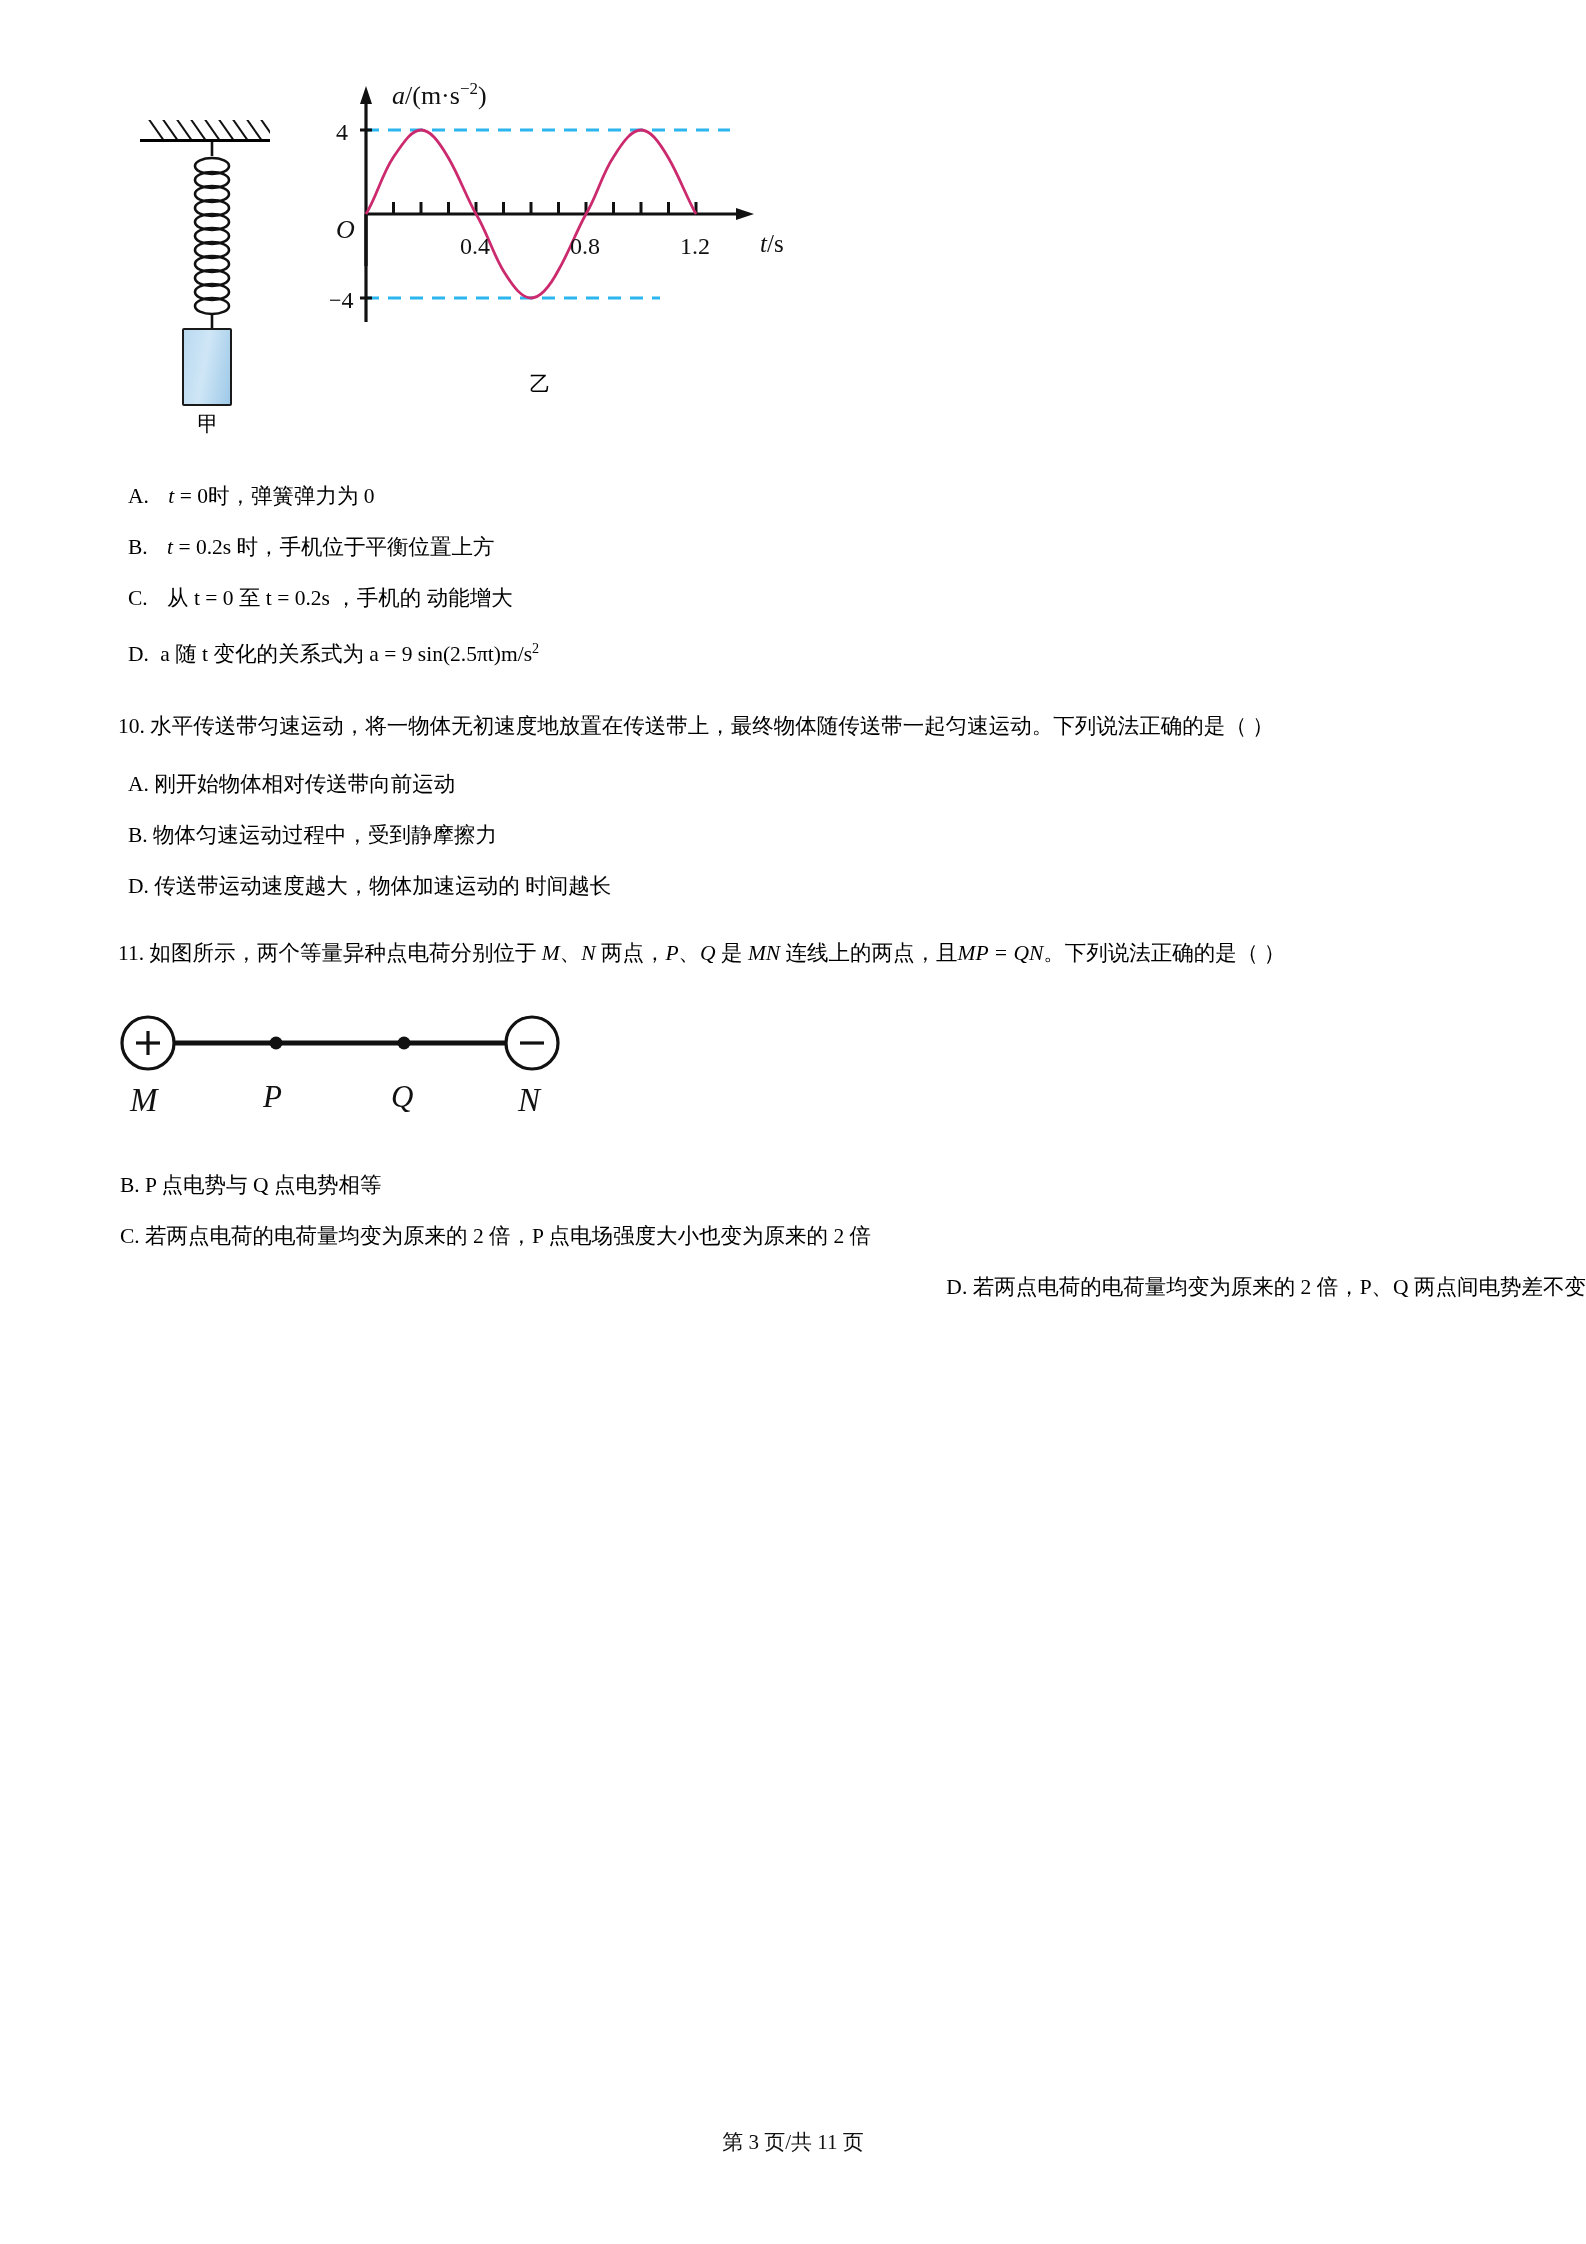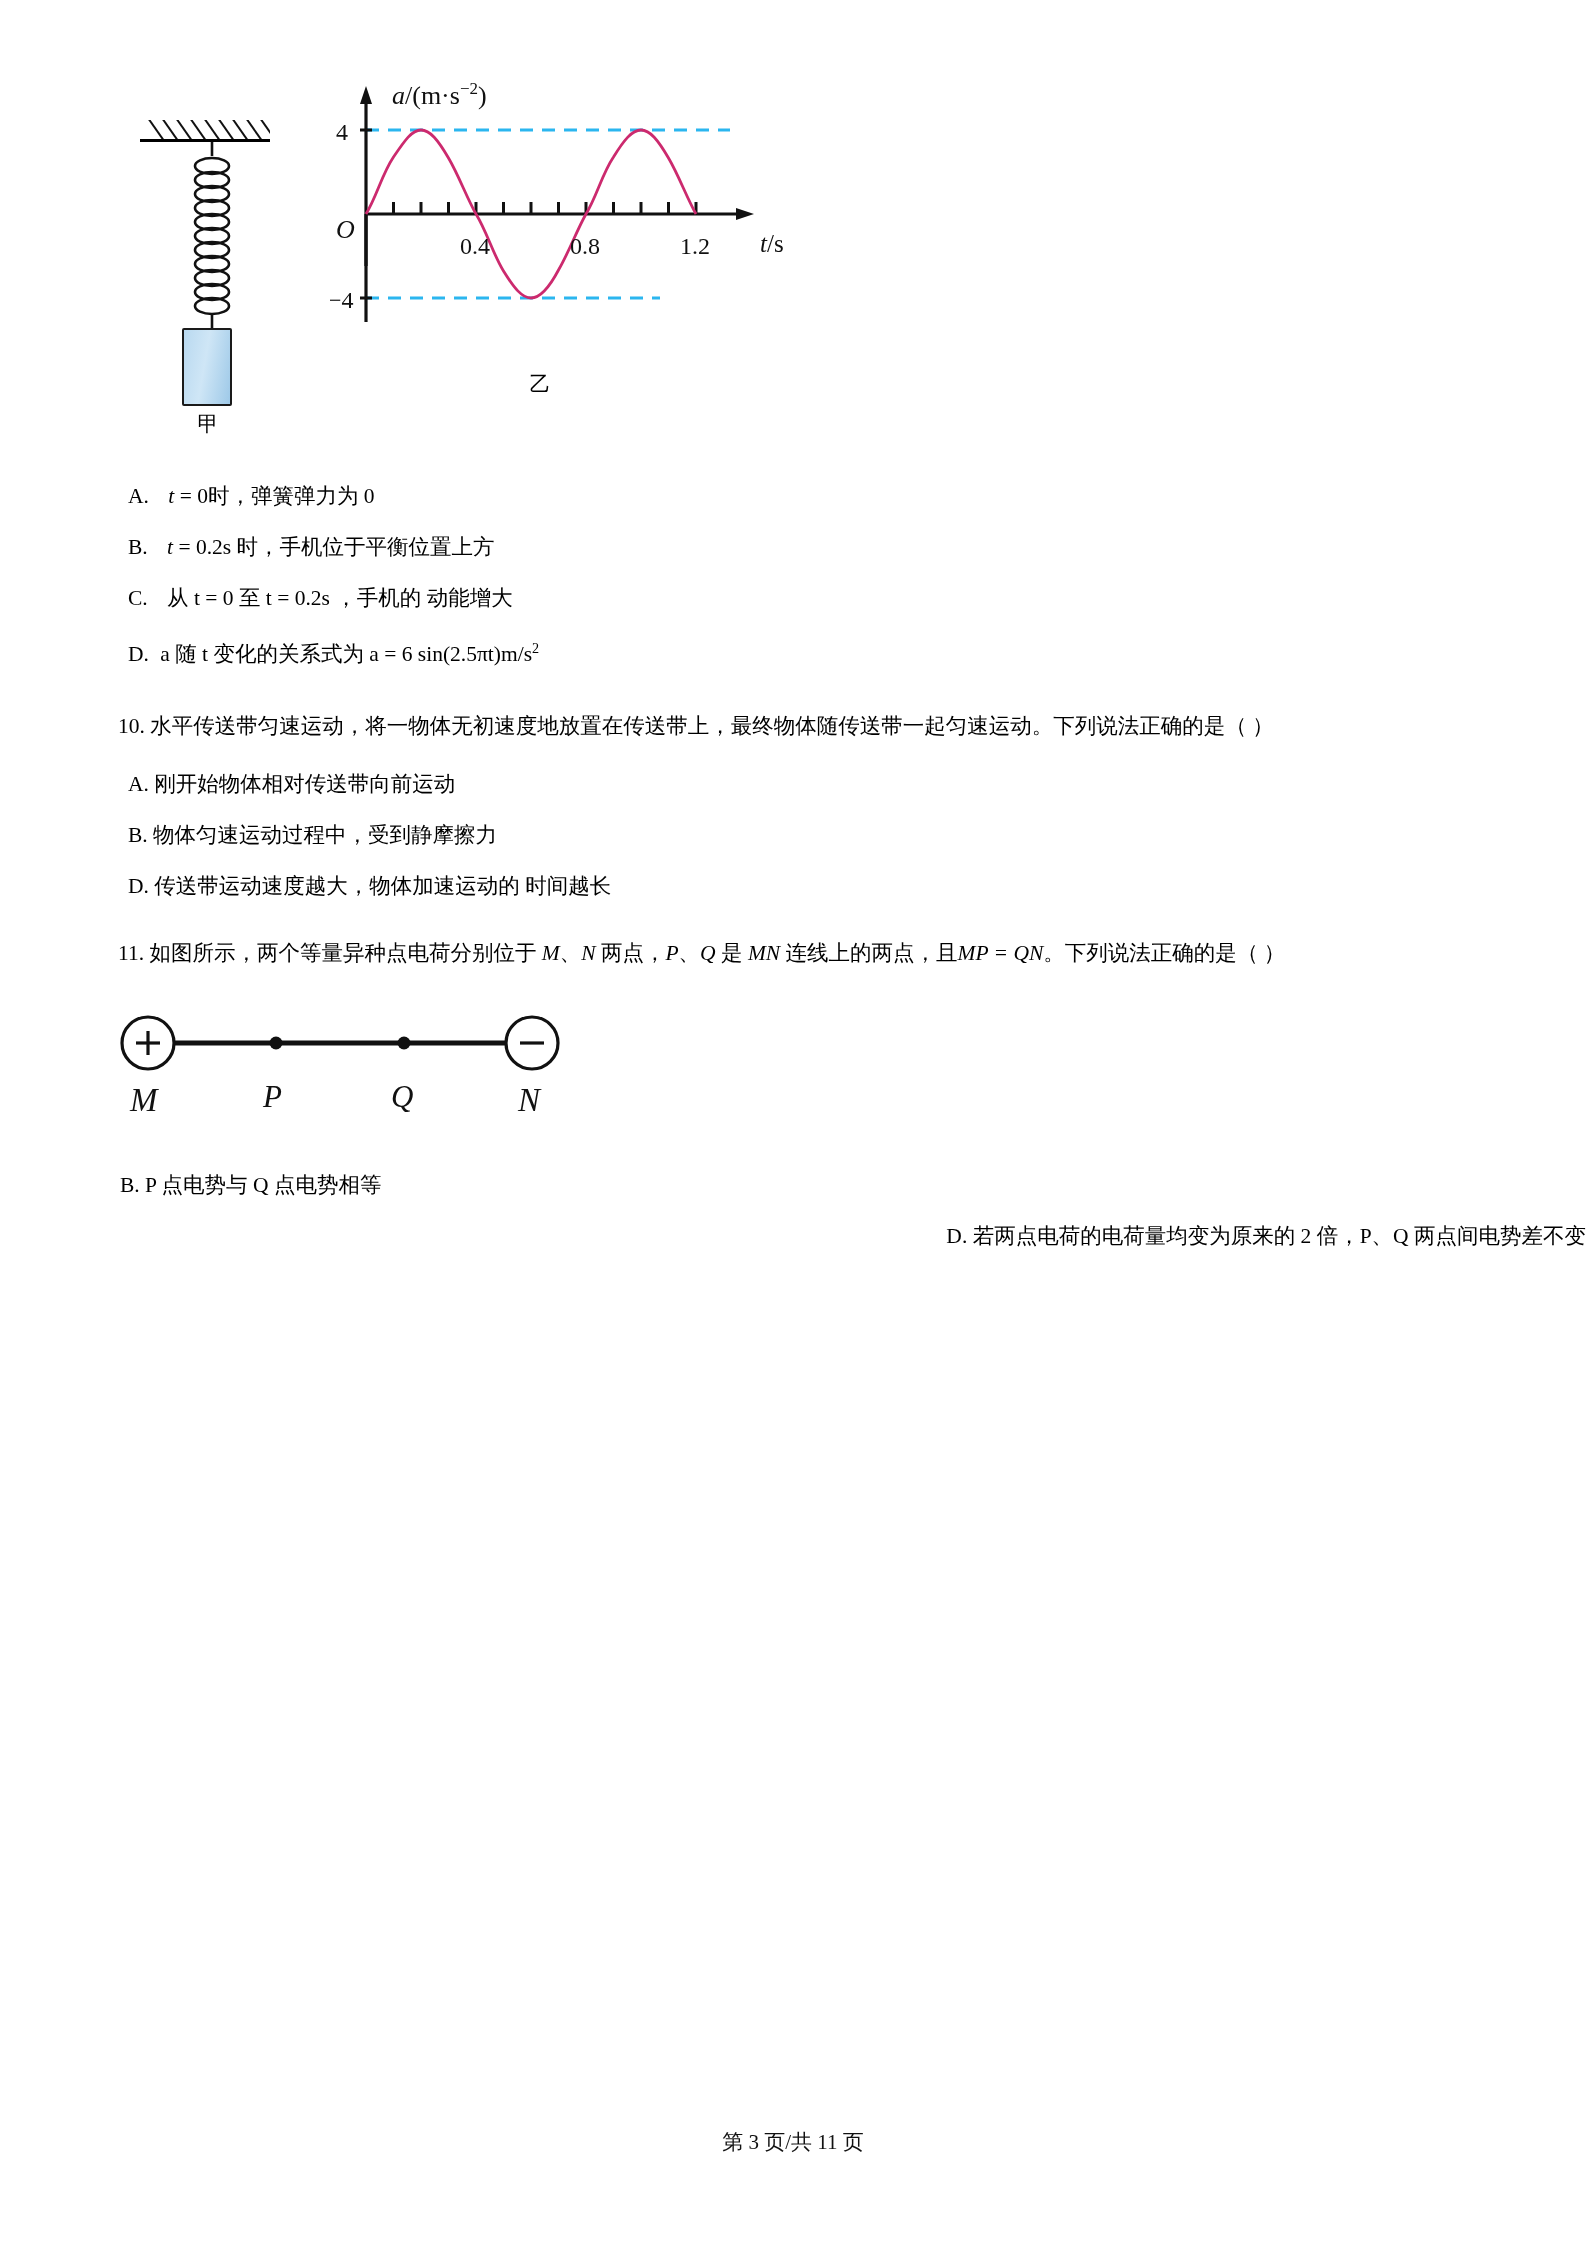--- a/index.html
+++ b/index.html
@@ -174,21 +174,21 @@
       <span style="display:inline-block;width:14px"></span><i class="mi">t</i><span> = 0.2s 时，手机位于平衡位置上方</span>
     </div>
 
     <div class="opt">
       <span class="mt">C.</span>
       <span style="display:inline-block;width:14px"></span><span>从 t = 0 至 t = 0.2s ，手机的 动能增大</span>
     </div>
 
     <div class="opt" style="padding-top:16px;padding-bottom:16px;">
       <span class="mt">D.</span>
-      <span style="display:inline-block;width:6px"></span><span>a 随 t 变化的关系式为 a = 6 sin(2.5πt)m/s</span><span class="sup">2</span>
+      <span style="display:inline-block;width:6px"></span><span>a 随 t 变化的关系式为 a = 9 sin(2.5πt)m/s</span><span class="sup">2</span>
     </div>
 
     <div class="q" style="padding-top:22px;">
       <span class="para">10. 水平传送带匀速运动，将一物体无初速度地放置在传送带上，最终物体随传送带一起匀速运动。下列说法正确的是（     ）</span>
     </div>
 
     <div class="opt">
       <span>A. 刚开始物体相对传送带向前运动</span>
     </div>
     <div class="opt">
@@ -215,20 +215,23 @@
         <text x="30" y="108" font-family="Liberation Serif, serif" font-style="italic" font-size="33" fill="#111">M</text>
         <text x="163" y="104" font-family="Liberation Serif, serif" font-style="italic" font-size="31" fill="#111">P</text>
         <text x="291" y="104" font-family="Liberation Serif, serif" font-style="italic" font-size="31" fill="#111">Q</text>
         <text x="418" y="108" font-family="Liberation Serif, serif" font-style="italic" font-size="33" fill="#111">N</text>
       </svg>
     </div>
 
     <div class="opt" style="padding-left:120px;">
       <span>B. P 点电势与 Q 点电势相等</span>
     </div>
+    <div class="opt" style="padding-left:120px;">
+      <span>C. 若两点电荷的电荷量均变为原来的 2 倍，P 点电场强度大小也变为原来的 2 倍</span>
+    </div>
     <div class="opt" style="padding-left:120px;text-align:right;">
       <span>D. 若两点电荷的电荷量均变为原来的 2 倍，P、Q 两点间电势差不变</span>
     </div>
 
   </div>
 
   <div class="footer">
     <span>第 3 页/共 11 页</span>
   </div>
 

